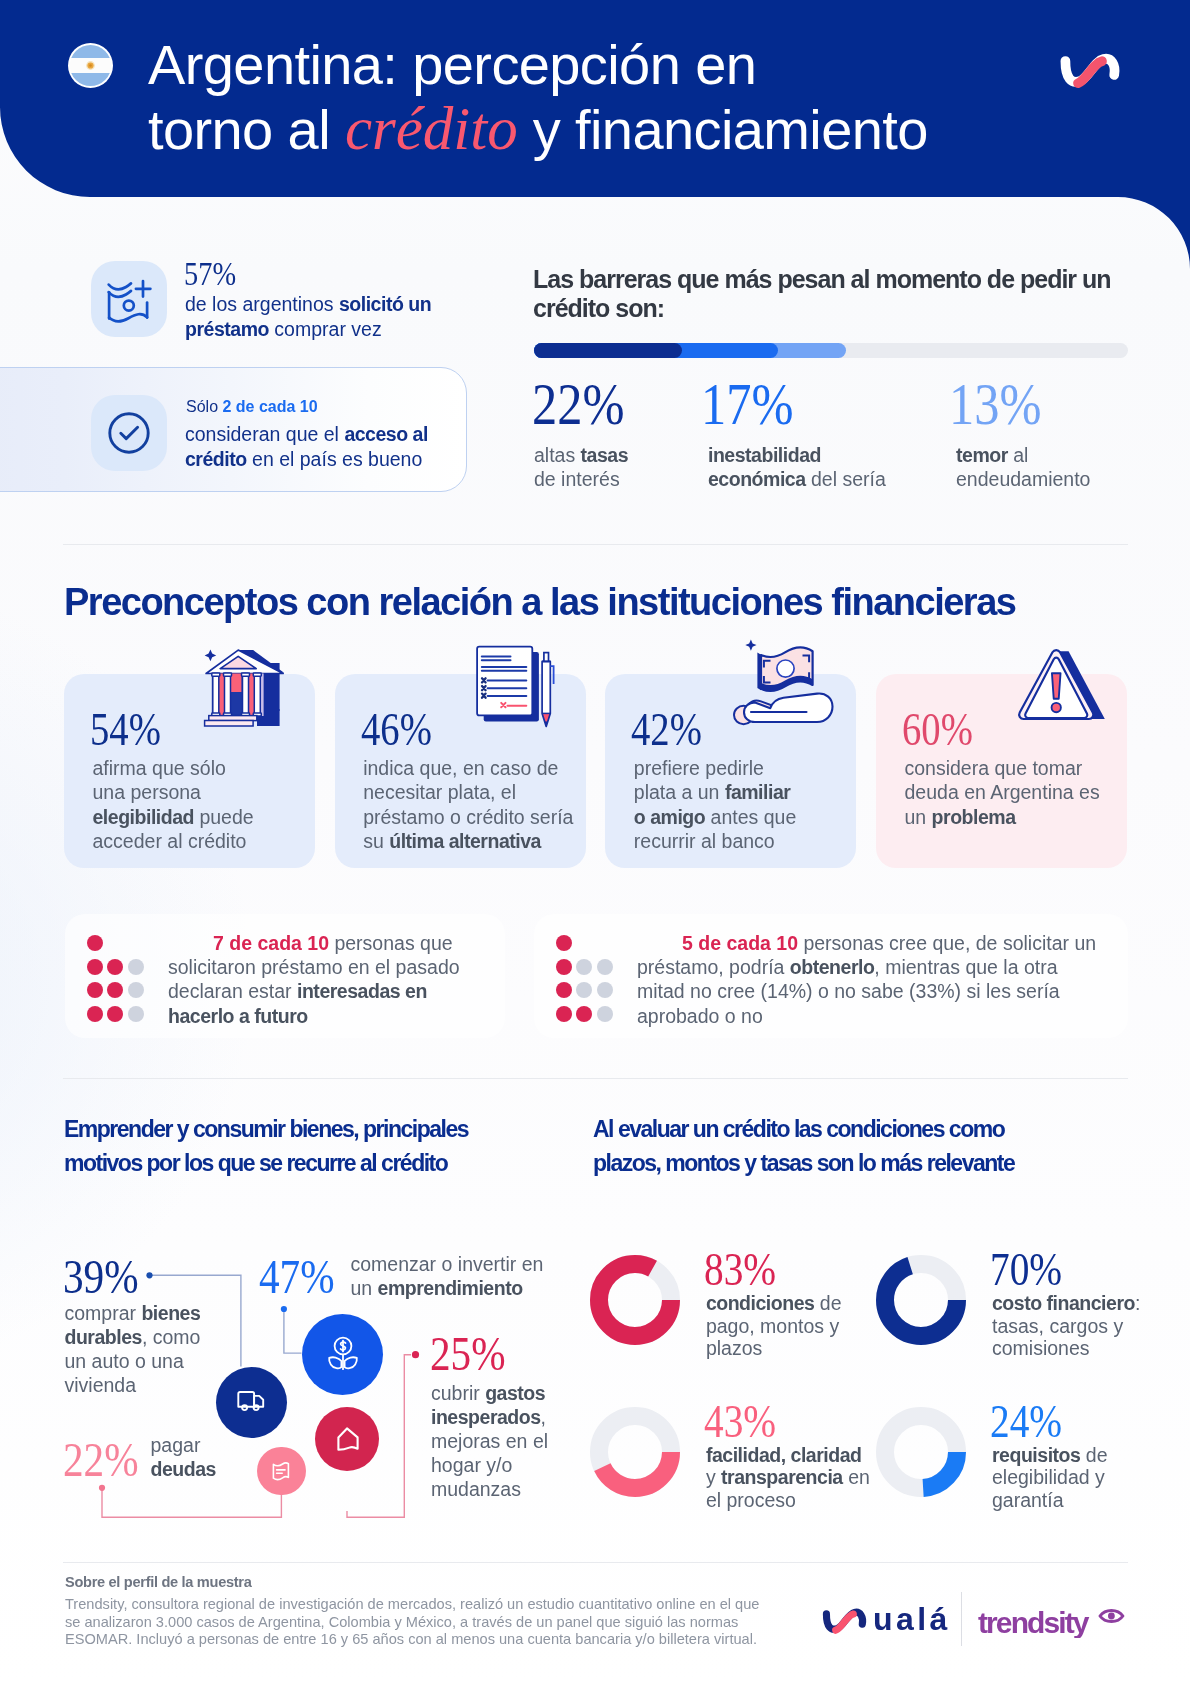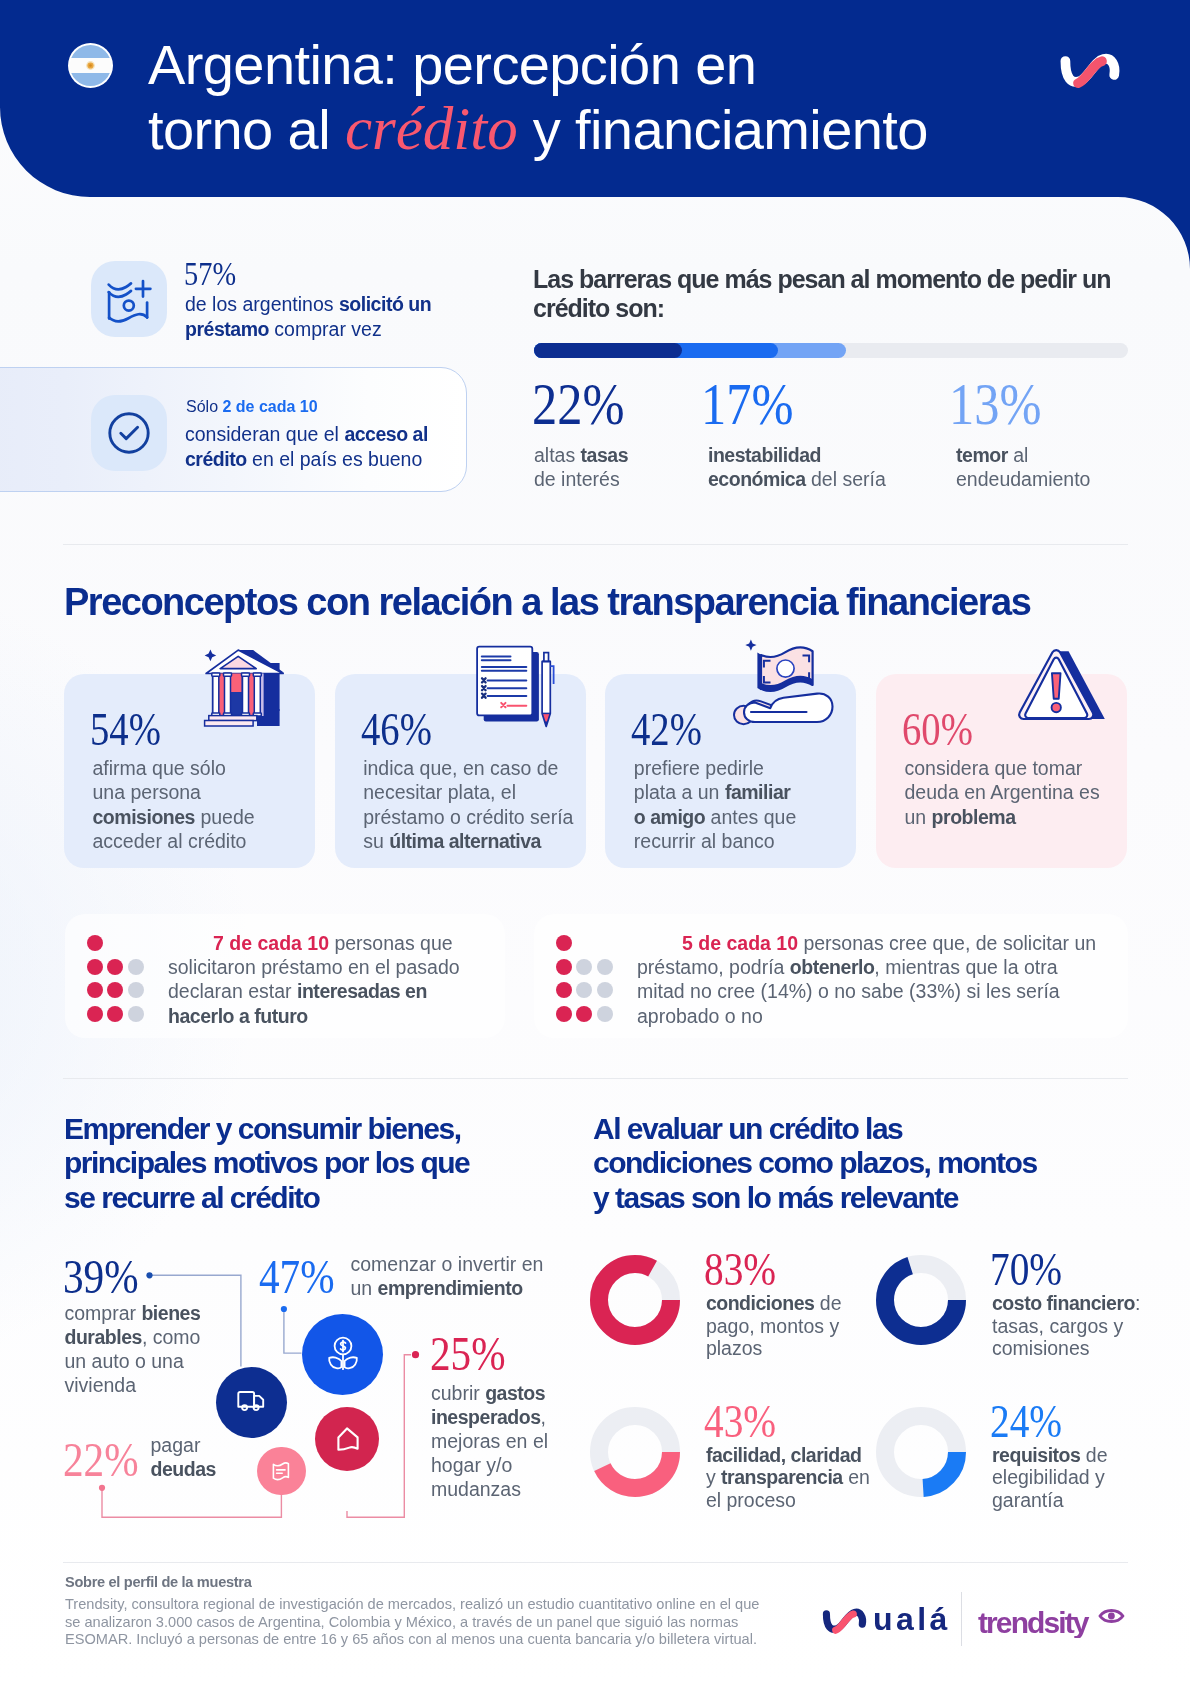--- a/index.html
+++ b/index.html
@@ -48,21 +48,21 @@
 .ptxt{position:absolute;font-size:19.5px;line-height:24.5px;color:#5b6473;}
 .ptxt .b{color:#49525f;}
 .picon{position:absolute;}
 
 .dcard{position:absolute;top:914px;height:124px;border-radius:20px;background:rgba(255,255,255,0.62);}
 .dot{position:absolute;width:16px;height:16px;border-radius:50%;}
 .dtxt{position:absolute;font-size:19.5px;line-height:24.4px;color:#5b6473;}
 .dtxt .b{color:#49525f;margin-top:44px;}
 .dtxt .hi{color:#da2453;font-weight:700;margin-left:45px;}
 
-.secHead{position:absolute;font-size:30px;line-height:34.3px;font-weight:700;color:#0a2d8f;letter-spacing:-1.5px;}
+.secHead{position:absolute;font-size:23px;line-height:34.3px;font-weight:700;color:#0a2d8f;letter-spacing:-1.5px;}
 .mNum{position:absolute;font-size:48.5px;line-height:50px;}
 .mTxt{position:absolute;font-size:19.5px;line-height:24px;color:#5b6473;}
 .mTxt .b{color:#49525f;}
 .circ{position:absolute;border-radius:50%;display:flex;align-items:center;justify-content:center;}
 .cNum{position:absolute;font-size:46.3px;line-height:47px;}
 .cTxt{position:absolute;font-size:19.5px;line-height:22.7px;color:#5b6473;}
 .cTxt .b{color:#49525f;}
 
 #fHead{position:absolute;left:65px;top:1574px;font-size:14.6px;line-height:17px;font-weight:700;color:#6e7582;letter-spacing:-0.31px;}
 #fTxt{position:absolute;left:65px;top:1596px;font-size:14.6px;line-height:17.6px;color:#8e95a1;}
@@ -123,21 +123,21 @@
       <div class="barSeg" style="left:0px;width:244px;background:#1a6bf0"></div>
       <div class="barSeg" style="left:0px;width:148px;background:#0d2e91"></div>
     </div>
 <div class="bNum num" style="left:532px;top:373.4px;color:#0d2e91">22%</div>
     <div class="bTxt" style="left:534px;top:443px;width:112px"><span>altas </span><span class="b">tasas</span><span> de interés</span></div>
 <div class="bNum num" style="left:701px;top:373.4px;color:#1a6bf0">17%</div>
     <div class="bTxt" style="left:708px;top:443px;width:188px"><span class="b">inestabilidad económica</span><span> del sería</span></div>
 <div class="bNum num" style="left:949px;top:373.4px;color:#73a4f5">13%</div>
     <div class="bTxt" style="left:956px;top:443px;width:150px"><span class="b">temor</span><span> al endeudamiento</span></div>
 <div class="divider" style="top:544px"></div>
-<div id="preHead">Preconceptos con relación a las transparencia financieras</div>
+<div id="preHead">Preconceptos con relación a las instituciones financieras</div>
 <div class="pcard" style="left:64px;background:#e4ecfb"></div>
     <div class="pcard" style="left:334.7px;background:#e4ecfb"></div>
     <div class="pcard" style="left:605.3px;background:#e4ecfb"></div>
     <div class="pcard" style="left:876px;background:#fdedf1"></div>
     <div class="picon" style="left:198px;top:645px"><svg viewBox="0 0 92 92" width="92" height="92">
  <path d="M12.4 4.6 L14.2 8.6 L18.2 10.4 L14.2 12.2 L12.4 16.2 L10.6 12.2 L6.6 10.4 L10.6 8.6 Z" fill="#152e9e"></path>
  <path d="M59.0 64.0 H81.6 V81.0 H59.0 Z" fill="#152e9e"></path>
  <path d="M65.0 18.0 H81.6 V66.0 H65.0 Z" fill="#152e9e"></path>
  <path d="M40.2 5.1 L55.2 5.1 L86.0 27.8 L70.8 27.8 Z" fill="#152e9e"></path>
  <rect x="13.8" y="28.0" width="52.0" height="43.0" fill="#1d38a5"></rect>
@@ -214,21 +214,21 @@
  <path d="M46.0 74.0 H101.5" fill="none" stroke="#152e9e" stroke-width="2.1" stroke-linecap="round"></path>
 </svg></div>
 <div class="picon" style="left:1013.9px;top:649.3px"><svg viewBox="0 0 115 90" width="102.9" height="80.6">
  <path d="M47.2 2.6 L61.0 2.6 L101.5 78.2 L76.0 78.2 Z" fill="#152e9e"></path>
  <path d="M43.0 3.6 C45.0 0.4 49.4 0.4 51.4 3.6 L88.0 71.0 C89.8 74.3 87.5 78.2 83.7 78.2 L10.7 78.2 C6.9 78.2 4.6 74.3 6.4 71.0 Z" fill="#fdf0f4" stroke="#152e9e" stroke-width="2.4" stroke-linejoin="round"></path>
  <path d="M44.4 11.4 C45.9 8.9 48.5 8.9 50.0 11.4 L81.5 72.0 C82.8 74.4 81.2 77.1 78.3 77.1 L16.1 77.1 C13.2 77.1 11.6 74.4 12.9 72.0 Z" fill="#ffffff" stroke="#152e9e" stroke-width="2.4" stroke-linejoin="round"></path>
  <path d="M42.4 27.0 h9.6 l-2.0 28.5 h-5.6 Z" fill="#fa6178" stroke="#152e9e" stroke-width="2.1" stroke-linejoin="round"></path>
  <circle cx="47.2" cy="65.4" r="5.2" fill="#fa6178" stroke="#152e9e" stroke-width="2.1"></circle>
 </svg></div>
 <div class="pnum num" style="left:90px;top:705.8px;color:#0d2f8c">54%</div>
-    <div class="ptxt" style="left:92.5px;top:755.5px;width:170px"><span>afirma que sólo una persona </span><span class="b">comisiones</span><span> puede acceder al crédito</span></div>
+    <div class="ptxt" style="left:92.5px;top:755.5px;width:170px"><span>afirma que sólo una persona </span><span class="b">elegibilidad</span><span> puede acceder al crédito</span></div>
 <div class="pnum num" style="left:360.7px;top:705.8px;color:#0d2f8c">46%</div>
     <div class="ptxt" style="left:363.2px;top:755.5px;width:215px"><span>indica que, en caso de necesitar plata, el préstamo o crédito sería su </span><span class="b">última alternativa</span></div>
 <div class="pnum num" style="left:631.3px;top:705.8px;color:#0d2f8c">42%</div>
     <div class="ptxt" style="left:633.8px;top:755.5px;width:170px"><span>prefiere pedirle plata a un </span><span class="b">familiar o amigo</span><span> antes que recurrir al banco</span></div>
 <div class="pnum num" style="left:902px;top:705.8px;color:#e0496c">60%</div>
     <div class="ptxt" style="left:904.5px;top:755.5px;width:205px"><span>considera que tomar deuda en Argentina es un </span><span class="b">problema</span></div>
 <div class="dcard" style="left:65px;width:440px"></div>
     <div style="position:absolute;left:86.5px;top:935px;width:68px;height:86px">
       <div class="dot" style="left:0px;top:0px;background:#da2453"></div>
       <div class="dot" style="left:0px;top:23.5px;background:#da2453"></div>

